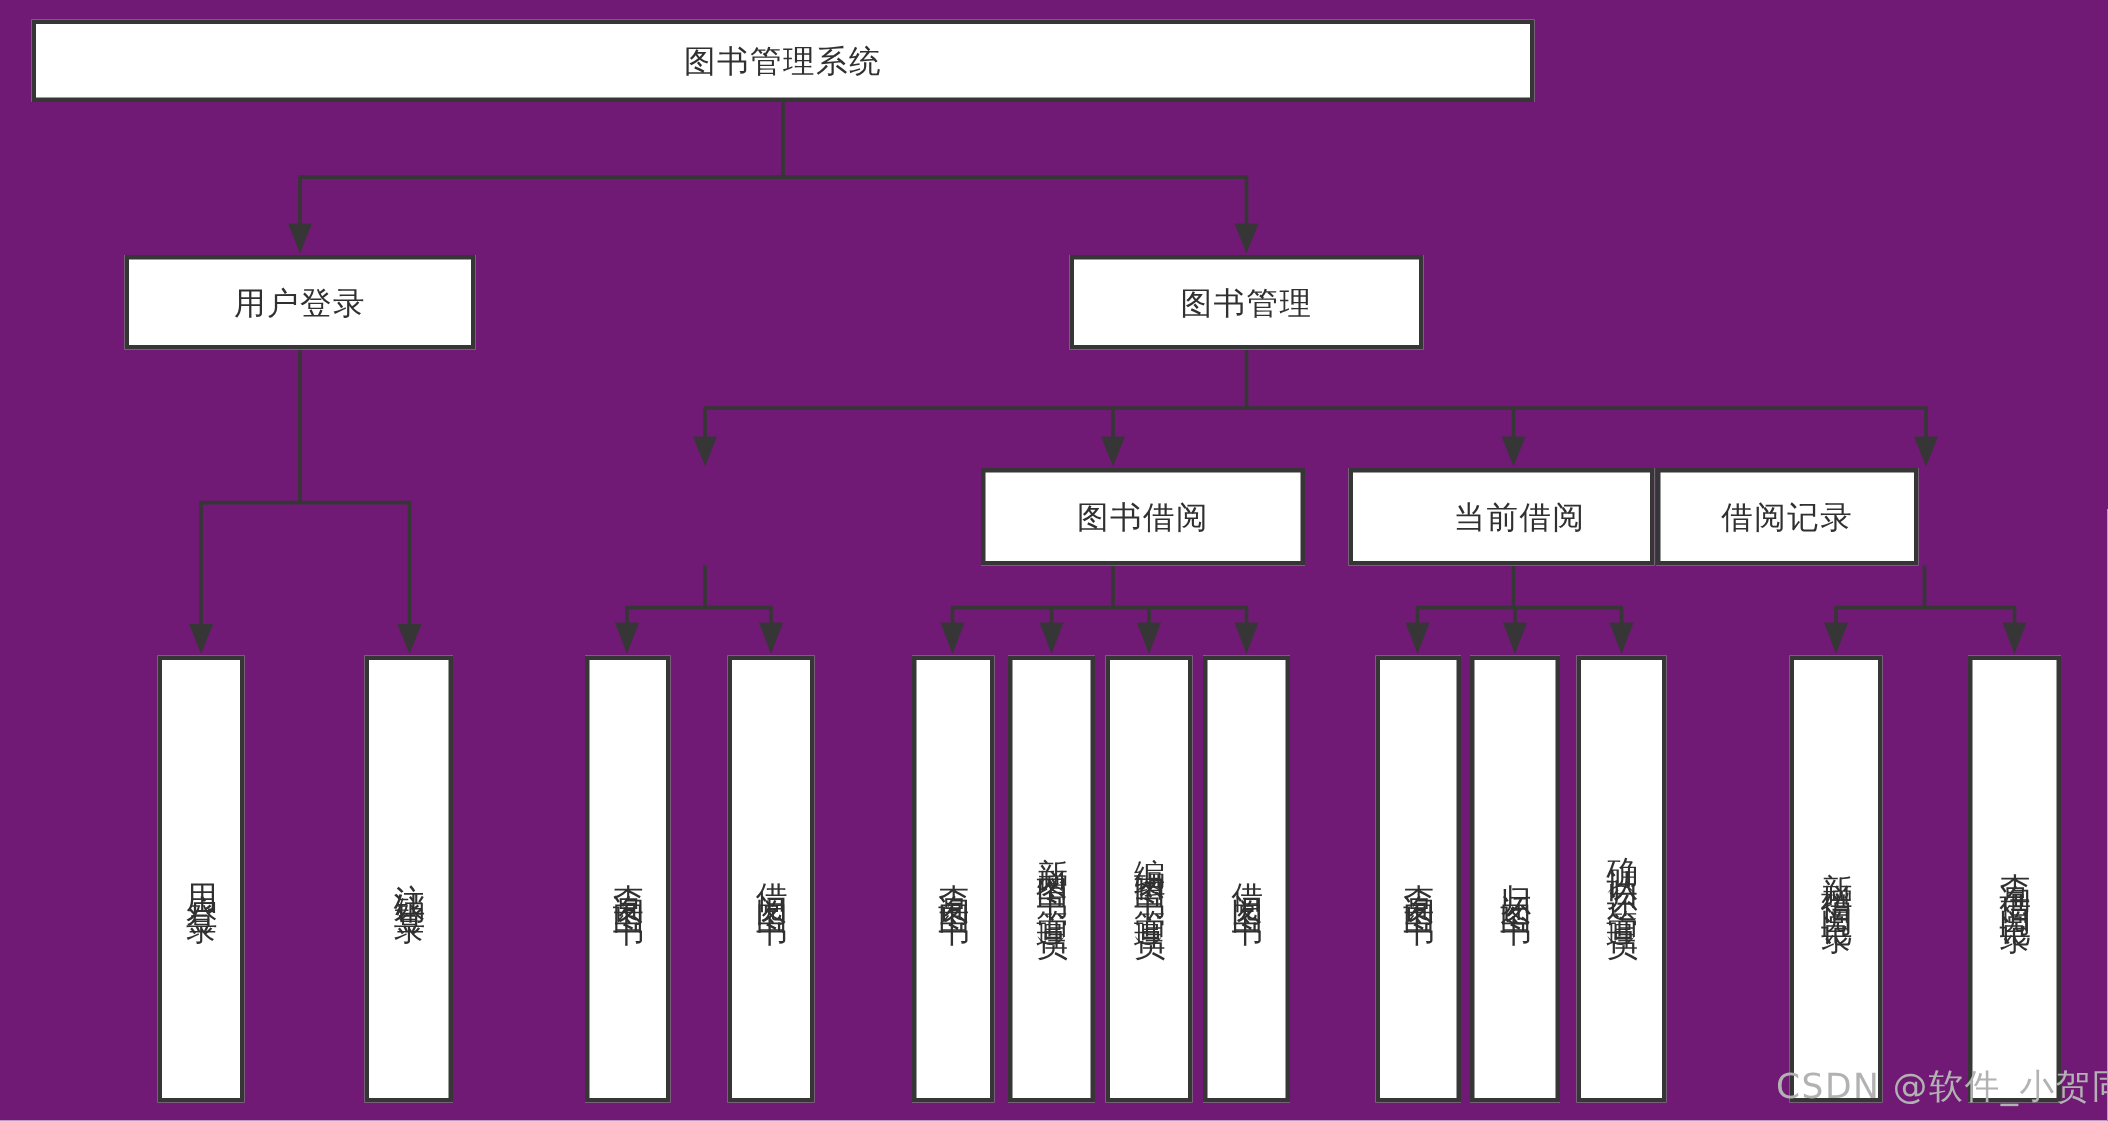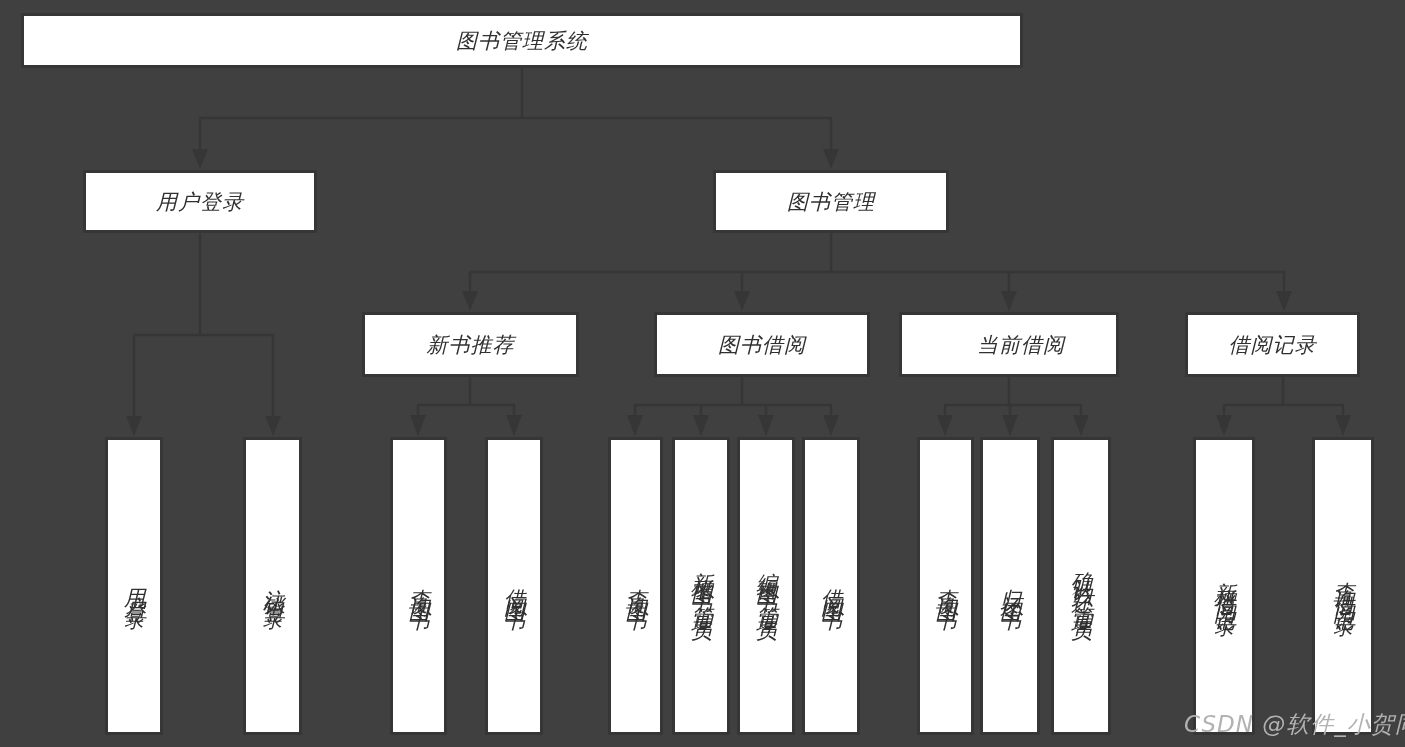--- a/index.html
+++ b/index.html
@@ -5,23 +5,22 @@
   html, body {
     margin: 0;
     padding: 0;
     background: #ffffff;
     font-family: "DejaVu Sans", sans-serif;
   }
   #stage {
     position: relative;
     width: 1405px;
     height: 747px;
-    background: #404040;
+    background: #701a75;
     overflow: hidden;
-    font-style: italic;
   }
   #connectors {
     position: absolute;
     left: 0; top: 0;
     z-index: 1;
   }
   .node {
     position: absolute;
     box-sizing: border-box;
     background: #ffffff;
@@ -133,30 +132,27 @@
     <span>图书管理系统</span>
   </div>
 
   <div class="node h-node row2" style="left:83px; width:234px;">
     <span>用户登录</span>
   </div>
   <div class="node h-node row2" style="left:713px; width:236px;justify-content:center;">
     <span>图书管理</span>
   </div>
 
-  <div class="node h-node row3" style="left:362px; width:217px;">
-    <span>新书推荐</span>
-  </div>
   <div class="node h-node row3" style="left:654px; width:216px;">
     <span>图书借阅</span>
   </div>
-  <div class="node h-node row3" style="left:899px; width:220px;padding-left:24px;">
+  <div class="node h-node row3" style="left:899px; width:204px;padding-left:24px;">
     <span>当前借阅</span>
   </div>
-  <div class="node h-node row3" style="left:1185px; width:175px;">
+  <div class="node h-node row3" style="left:1104px; width:175px;">
     <span>借阅记录</span>
   </div>
 
   <div class="node v-node" style="left:105px; width:58px;">
     <span class="v-text">用户登录</span>
   </div>
   <div class="node v-node" style="left:243px; width:59px;">
     <span class="v-text">注销登录</span>
   </div>
 

